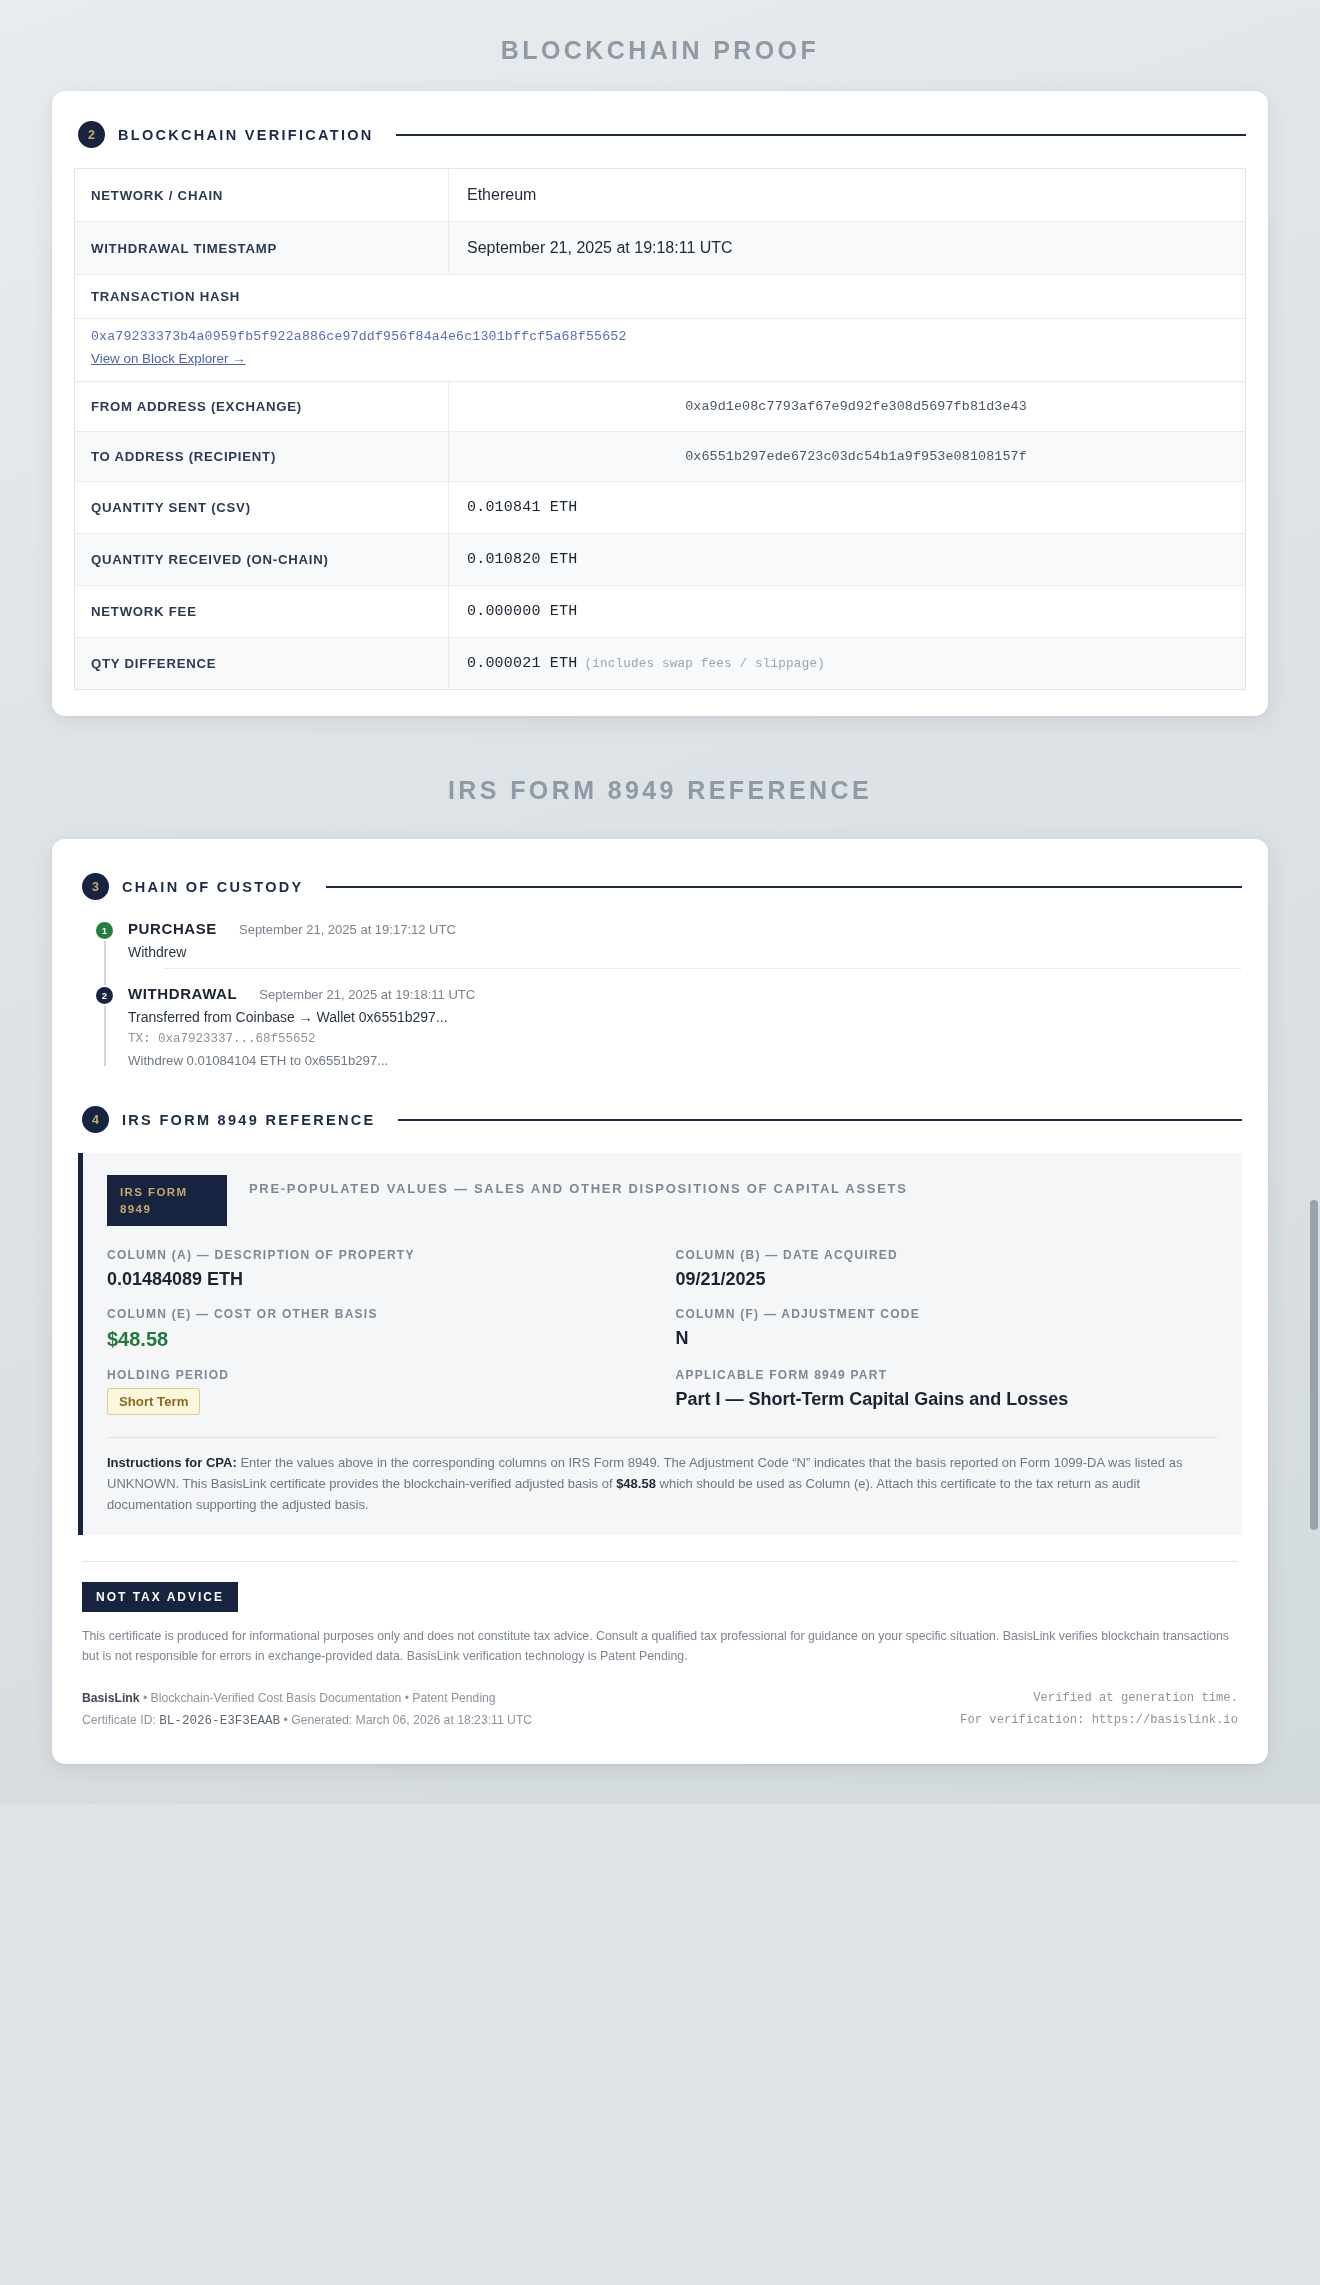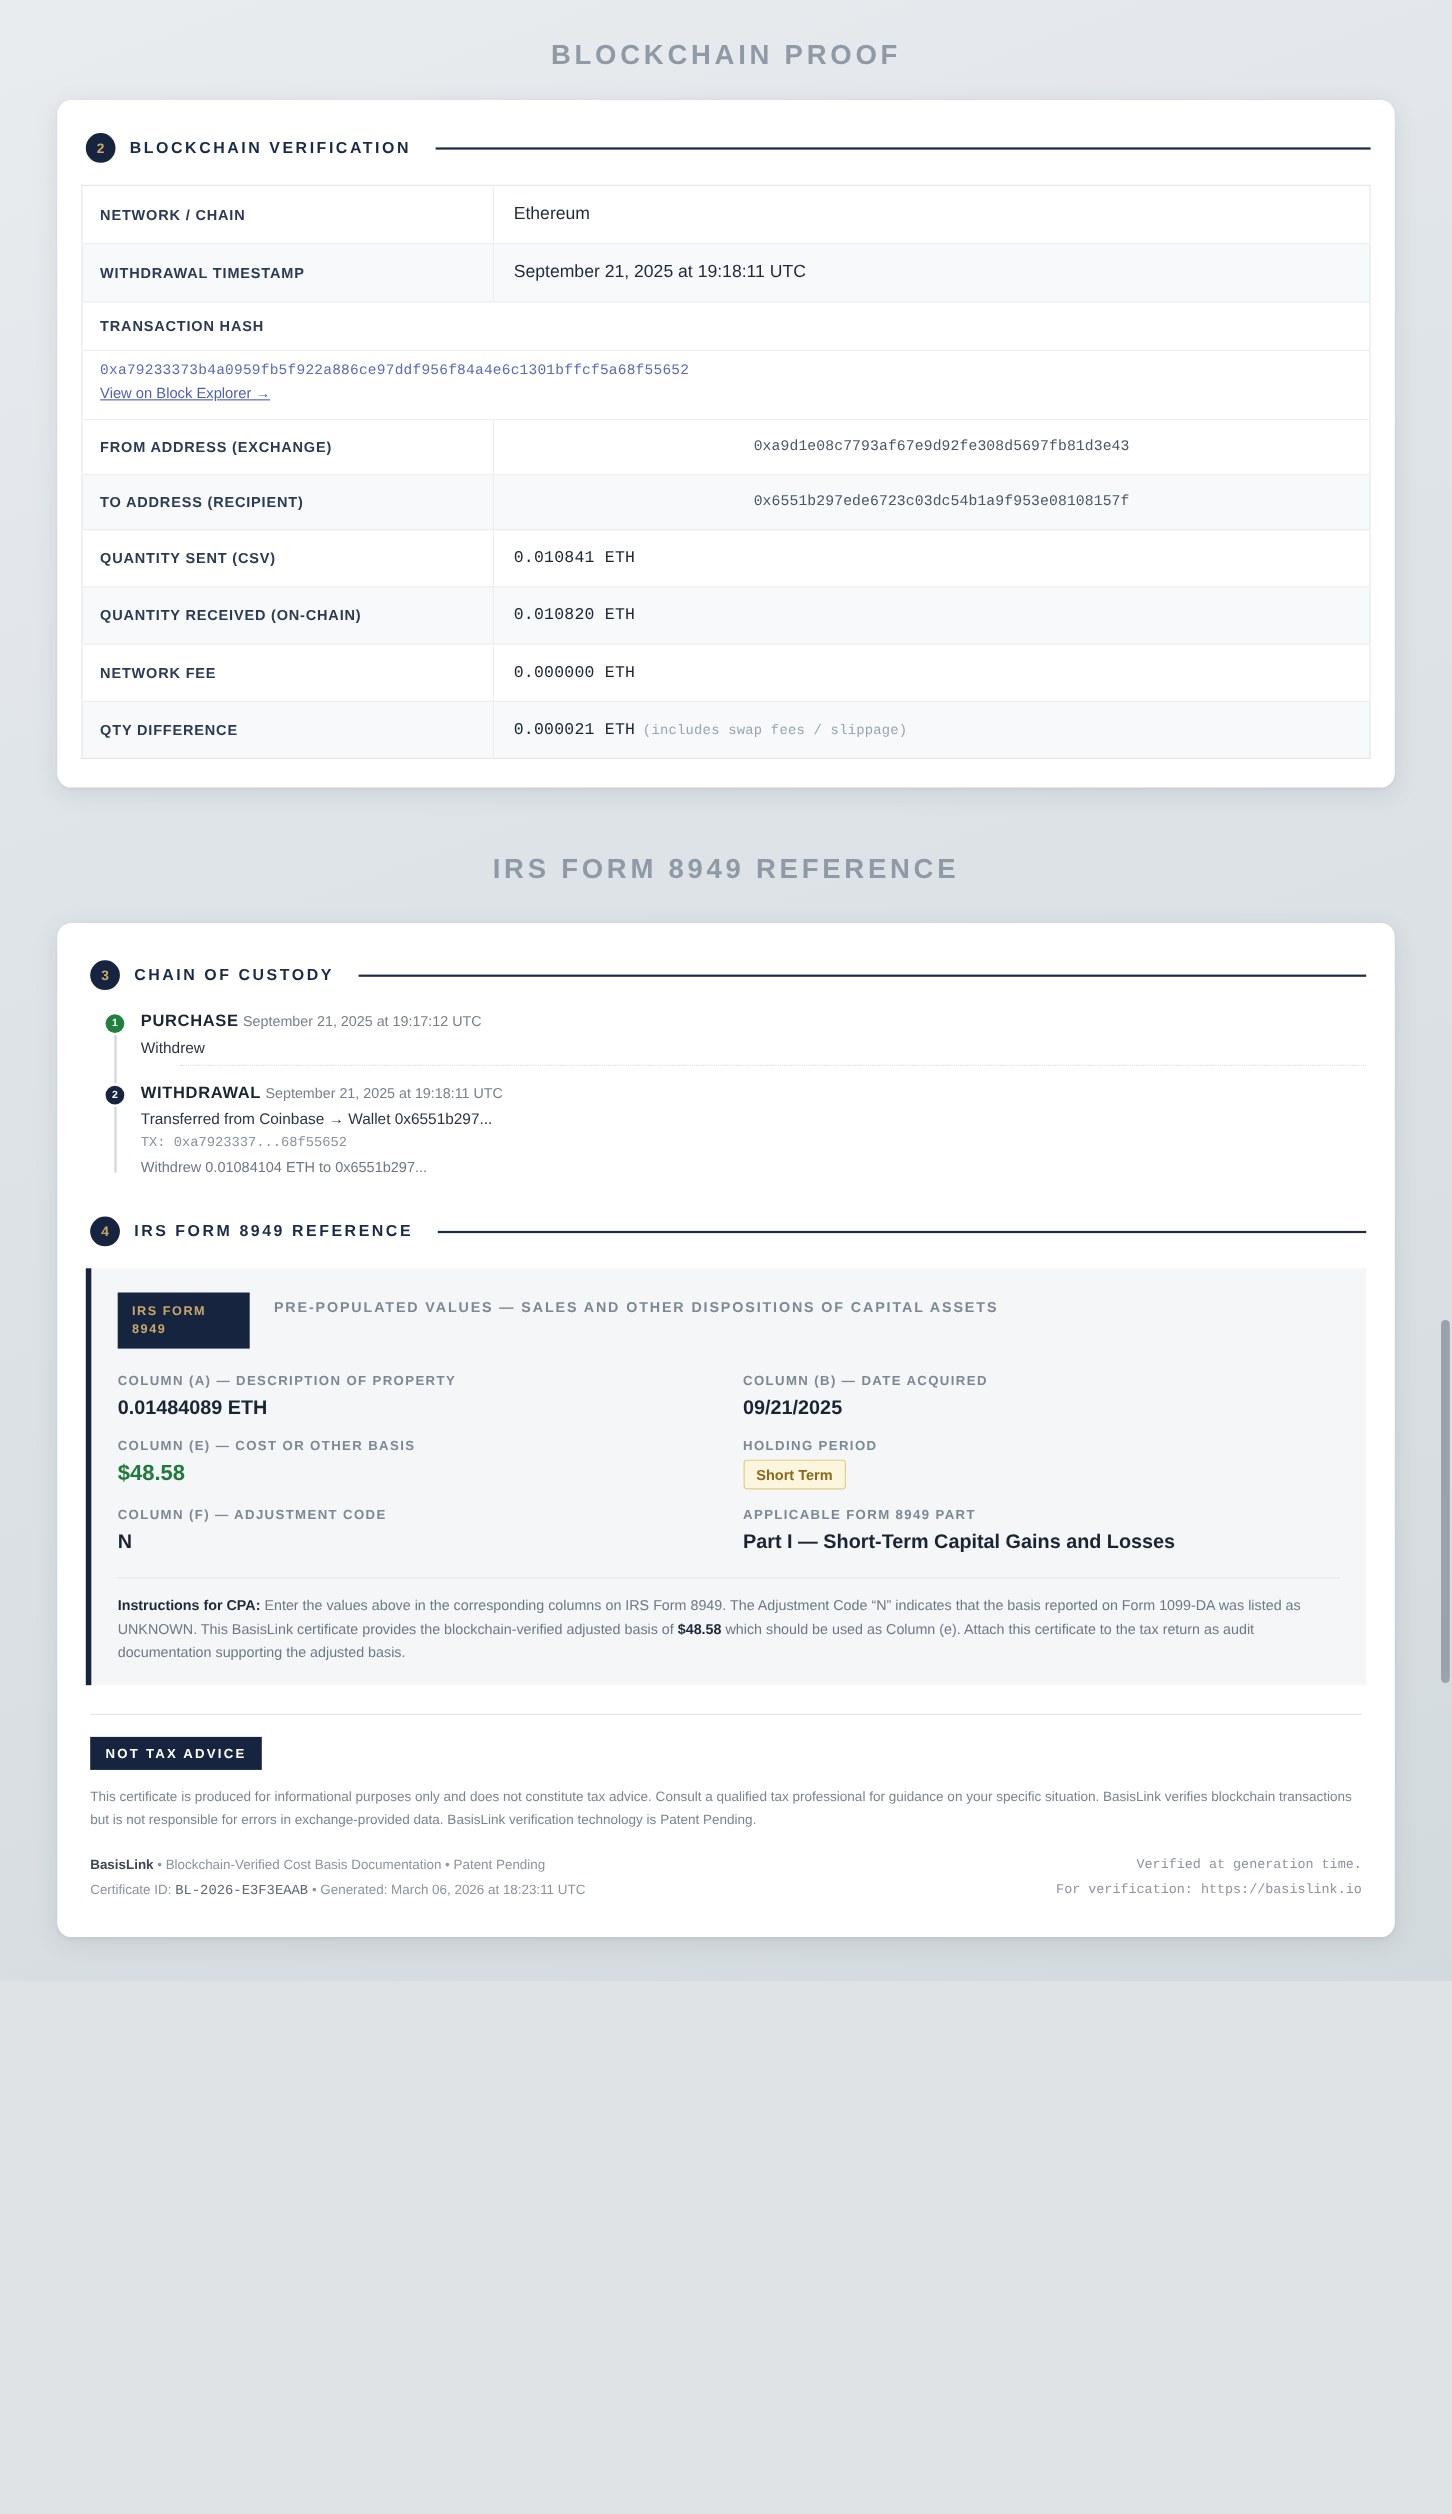--- a/index.html
+++ b/index.html
@@ -166,21 +166,21 @@
     width: 17px; height: 17px;
     border-radius: 50%;
     color: #ffffff;
     font-size: 9.5px;
     font-weight: 700;
     display: flex; align-items: center; justify-content: center;
   }
   .tl-dot.green { background: #22803f; }
   .tl-dot.navy { background: #16243f; }
 
-  .tl-head { display: flex; align-items: baseline; gap: 4px; margin-bottom: 7px; }
+  .tl-head { display: flex; align-items: baseline; gap: 22px; margin-bottom: 7px; }
   .tl-kind {
     font-size: 15px;
     font-weight: 700;
     letter-spacing: 0.6px;
     color: #1a2433;
   }
   .tl-time { font-size: 13px; color: #77818d; }
   .tl-venue { font-size: 14px; color: #2b3542; margin-bottom: 7px; }
   .tl-tx {
     font-family: "Liberation Mono", monospace;
@@ -434,26 +434,26 @@
       </div>
       <div>
         <div class="irs-lbl">COLUMN (B) — DATE ACQUIRED</div>
         <div class="irs-val">09/21/2025</div>
       </div>
       <div>
         <div class="irs-lbl">COLUMN (E) — COST OR OTHER BASIS</div>
         <div class="irs-val green">$48.58</div>
       </div>
       <div>
+        <div class="irs-lbl">COLUMN (F) — ADJUSTMENT CODE</div>
+        <div class="irs-val">N</div>
+      </div>
+      <div>
         <div class="irs-lbl">HOLDING PERIOD</div>
         <span class="chip-term">Short Term</span>
-      </div>
-      <div>
-        <div class="irs-lbl">COLUMN (F) — ADJUSTMENT CODE</div>
-        <div class="irs-val">N</div>
       </div>
       <div>
         <div class="irs-lbl">APPLICABLE FORM 8949 PART</div>
         <div class="irs-val">Part I — Short-Term Capital Gains and Losses</div>
       </div>
     </div>
 
     <div class="irs-divider"></div>
 
     <div class="irs-instructions"><b>Instructions for CPA:</b><span> Enter the values above in the corresponding columns on IRS Form 8949. The Adjustment Code “N” indicates that the basis reported on Form 1099-DA was listed as UNKNOWN. This BasisLink certificate provides the blockchain-verified adjusted basis of </span><b>$48.58</b><span> which should be used as Column (e). Attach this certificate to the tax return as audit documentation supporting the adjusted basis.</span></div>

